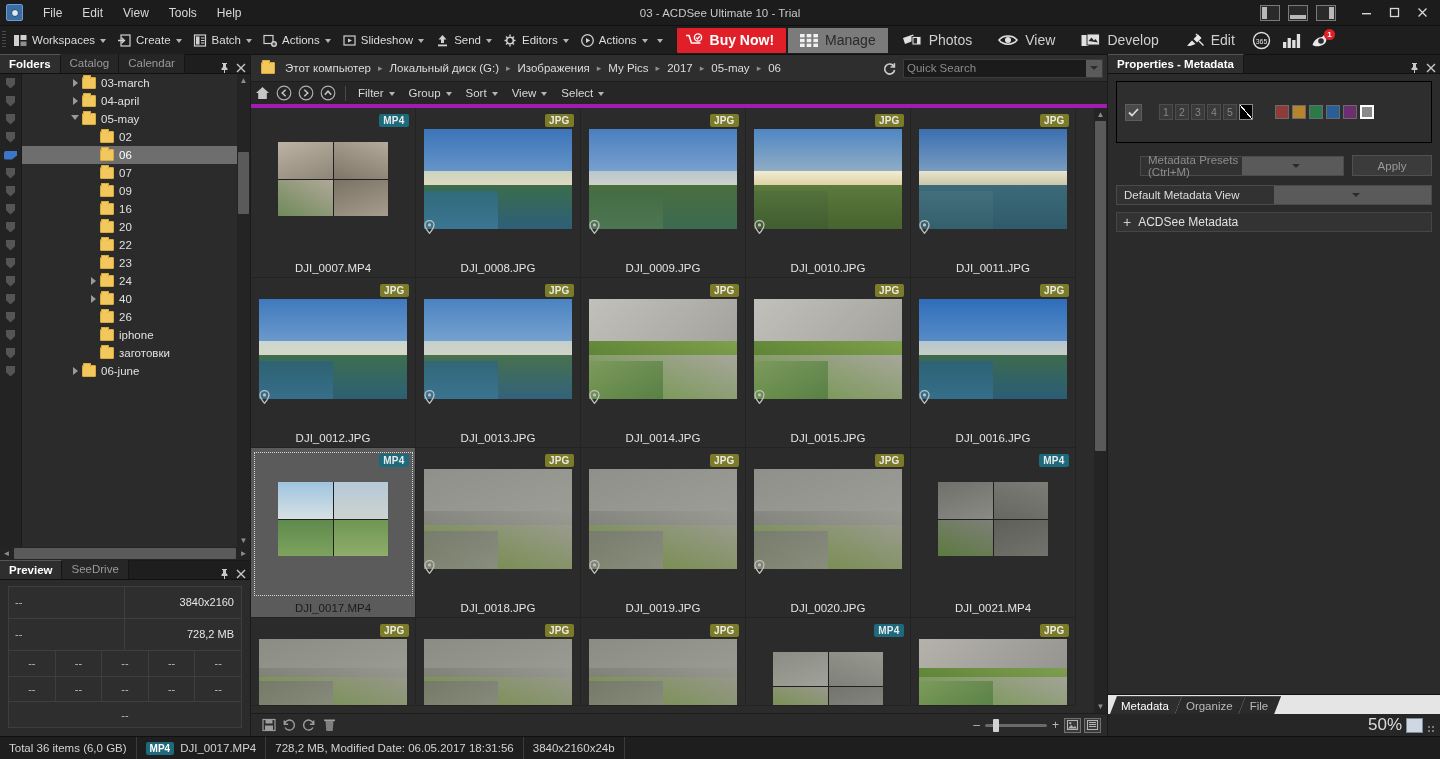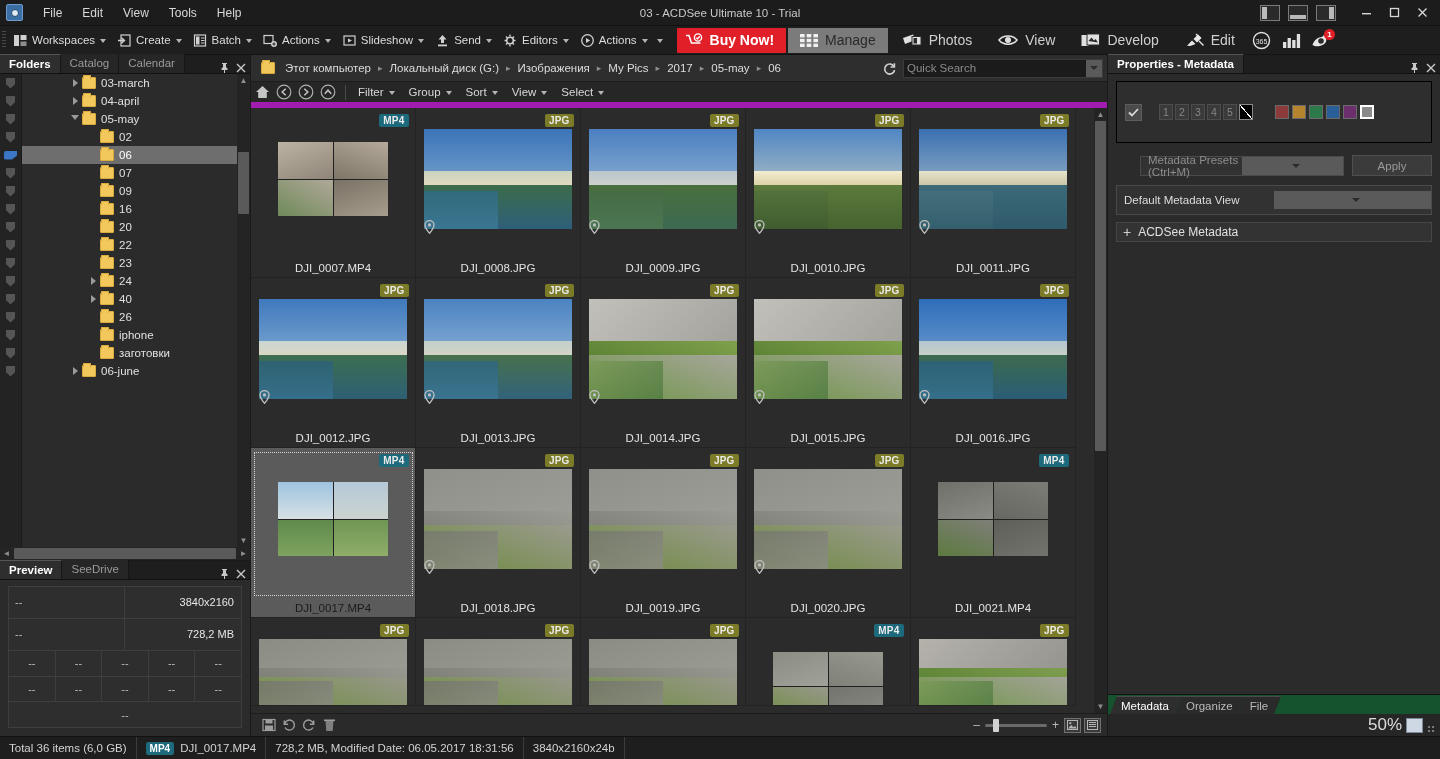--- a/index.html
+++ b/index.html
@@ -151,21 +151,21 @@
   .crumb-sep { color:#8f8f8f; font-size:9px; padding:0 4px; }
   .path-right { margin-left:auto; display:flex; align-items:center; padding-right:4px; gap:6px; }
   .refresh-ico { width:16px;height:16px;color:#cfcfcf;font-size:13px;display:flex;align-items:center;justify-content:center;cursor:default;}
   .qsearch { width:200px; height:19px; background:#1b1b1b; border:1px solid #3b3b3b;
     display:flex; align-items:center; }
   .qsearch input { flex:1; background:transparent; border:none; outline:none; color:#cfcfcf;
     font-size:11.5px; font-family:"Liberation Sans",sans-serif; padding-left:3px; }
   .qsearch input::placeholder { color:#8b8b8b; }
   .qs-drop { width:16px;height:17px;background:#5a5a5a;display:flex;align-items:center;justify-content:center;cursor:default;}
 
-  .filterbar { height:26px; flex:0 0 26px; background:#262626; display:flex; align-items:center; border-bottom:6px solid #a21caf; }
+  .filterbar { height:26px; flex:0 0 26px; background:#262626; display:flex; align-items:center; border-bottom:4px solid #a21caf; }
   .nav-ico { width:22px;height:22px;display:flex;align-items:center;justify-content:center;color:#c6c6c6;cursor:default;}
   .vsep { width:1px;height:15px;background:#4a4a4a;margin:0 6px; }
   .fb-item { display:flex;align-items:center;padding:2px 4px 2px 6px;font-size:11.5px;color:#d8d8d8;cursor:default;}
 
   .thumbs-wrap { flex:1; display:flex; min-height:0; background:#2b2b2b; }
   .thumbs { flex:1; display:flex; flex-wrap:wrap; align-content:flex-start; overflow:hidden; min-width:0; }
   .thumb-cell {
     width:165px; height:170px; position:relative; display:flex; flex-direction:column;
     align-items:center; border-right:1px solid #232323; border-bottom:1px solid #232323;
     cursor:default; padding-top:6px;
@@ -214,27 +214,27 @@
   .chip.white { background:#fff; border:2px solid #fff; }
   .chip.white i { display:block; width:100%;height:100%; background:#8a8a8a; }
 
   .preset-row { display:flex; align-items:center; margin-top:12px; gap:8px; padding-left:24px; }
   .preset-sel { flex:1; height:20px; background:#323232; border:1px solid #4a4a4a; display:flex; align-items:center; }
   .preset-sel span { flex:1; padding-left:7px; color:#8d8d8d; font-size:11.5px; }
   .sel-arrow { width:17px;height:18px;background:#5a5a5a;display:flex;align-items:center;justify-content:center;cursor:default;}
   .apply-btn { width:80px;height:21px;background:#3b3b3b;border:1px solid #4f4f4f;color:#9a9a9a;
     font-size:11.5px;display:flex;align-items:center;justify-content:center;cursor:default;}
 
-  .view-sel { margin-top:9px; height:30px; background:#323232; border:1px solid #4a4a4a; display:flex; align-items:center; }
+  .view-sel { margin-top:9px; height:20px; background:#323232; border:1px solid #4a4a4a; display:flex; align-items:center; }
   .view-sel span { flex:1; padding-left:7px; color:#ddd; font-size:11.5px; }
   .acdsee-meta { margin-top:7px; height:20px; background:#333; border:1px solid #464646;
     display:flex; align-items:center; gap:7px; padding-left:6px; font-size:12px; color:#e0e0e0; cursor:default; }
   .plus { color:#cfcfcf; font-size:14px; line-height:1; }
 
-  .rp-tabs { height:20px; flex:0 0 20px; background:#14532d; display:flex; align-items:flex-end; padding-left:2px; border-top:1px solid #141414; }
+  .rp-tabs { height:20px; flex:0 0 20px; background:#e5e5e5; display:flex; align-items:flex-end; padding-left:2px; border-top:1px solid #141414; }
   .slant-tab {
     height:18px; padding:0 13px 0 11px; font-size:11.5px; color:#b9b9b9; line-height:18px;
     background:#2a2a2a; cursor:default; position:relative; margin-right:-7px;
     clip-path: polygon(7px 0, 100% 0, calc(100% - 7px) 100%, 0 100%);
     border-top:1px solid #4a4a4a;
   }
   .slant-tab.active { background:#2e2e2e; color:#ffffff; z-index:2; }
   .rp-zoom { height:22px; flex:0 0 22px; background:#262626; display:flex; align-items:center; justify-content:flex-end; padding-right:4px; gap:4px; }
   .zoom-pct { font-size:17px; color:#dcdcdc; }
   .zoom-sq { width:17px;height:15px;background:#cdd8e4;border:1px solid #7e8a98; }

